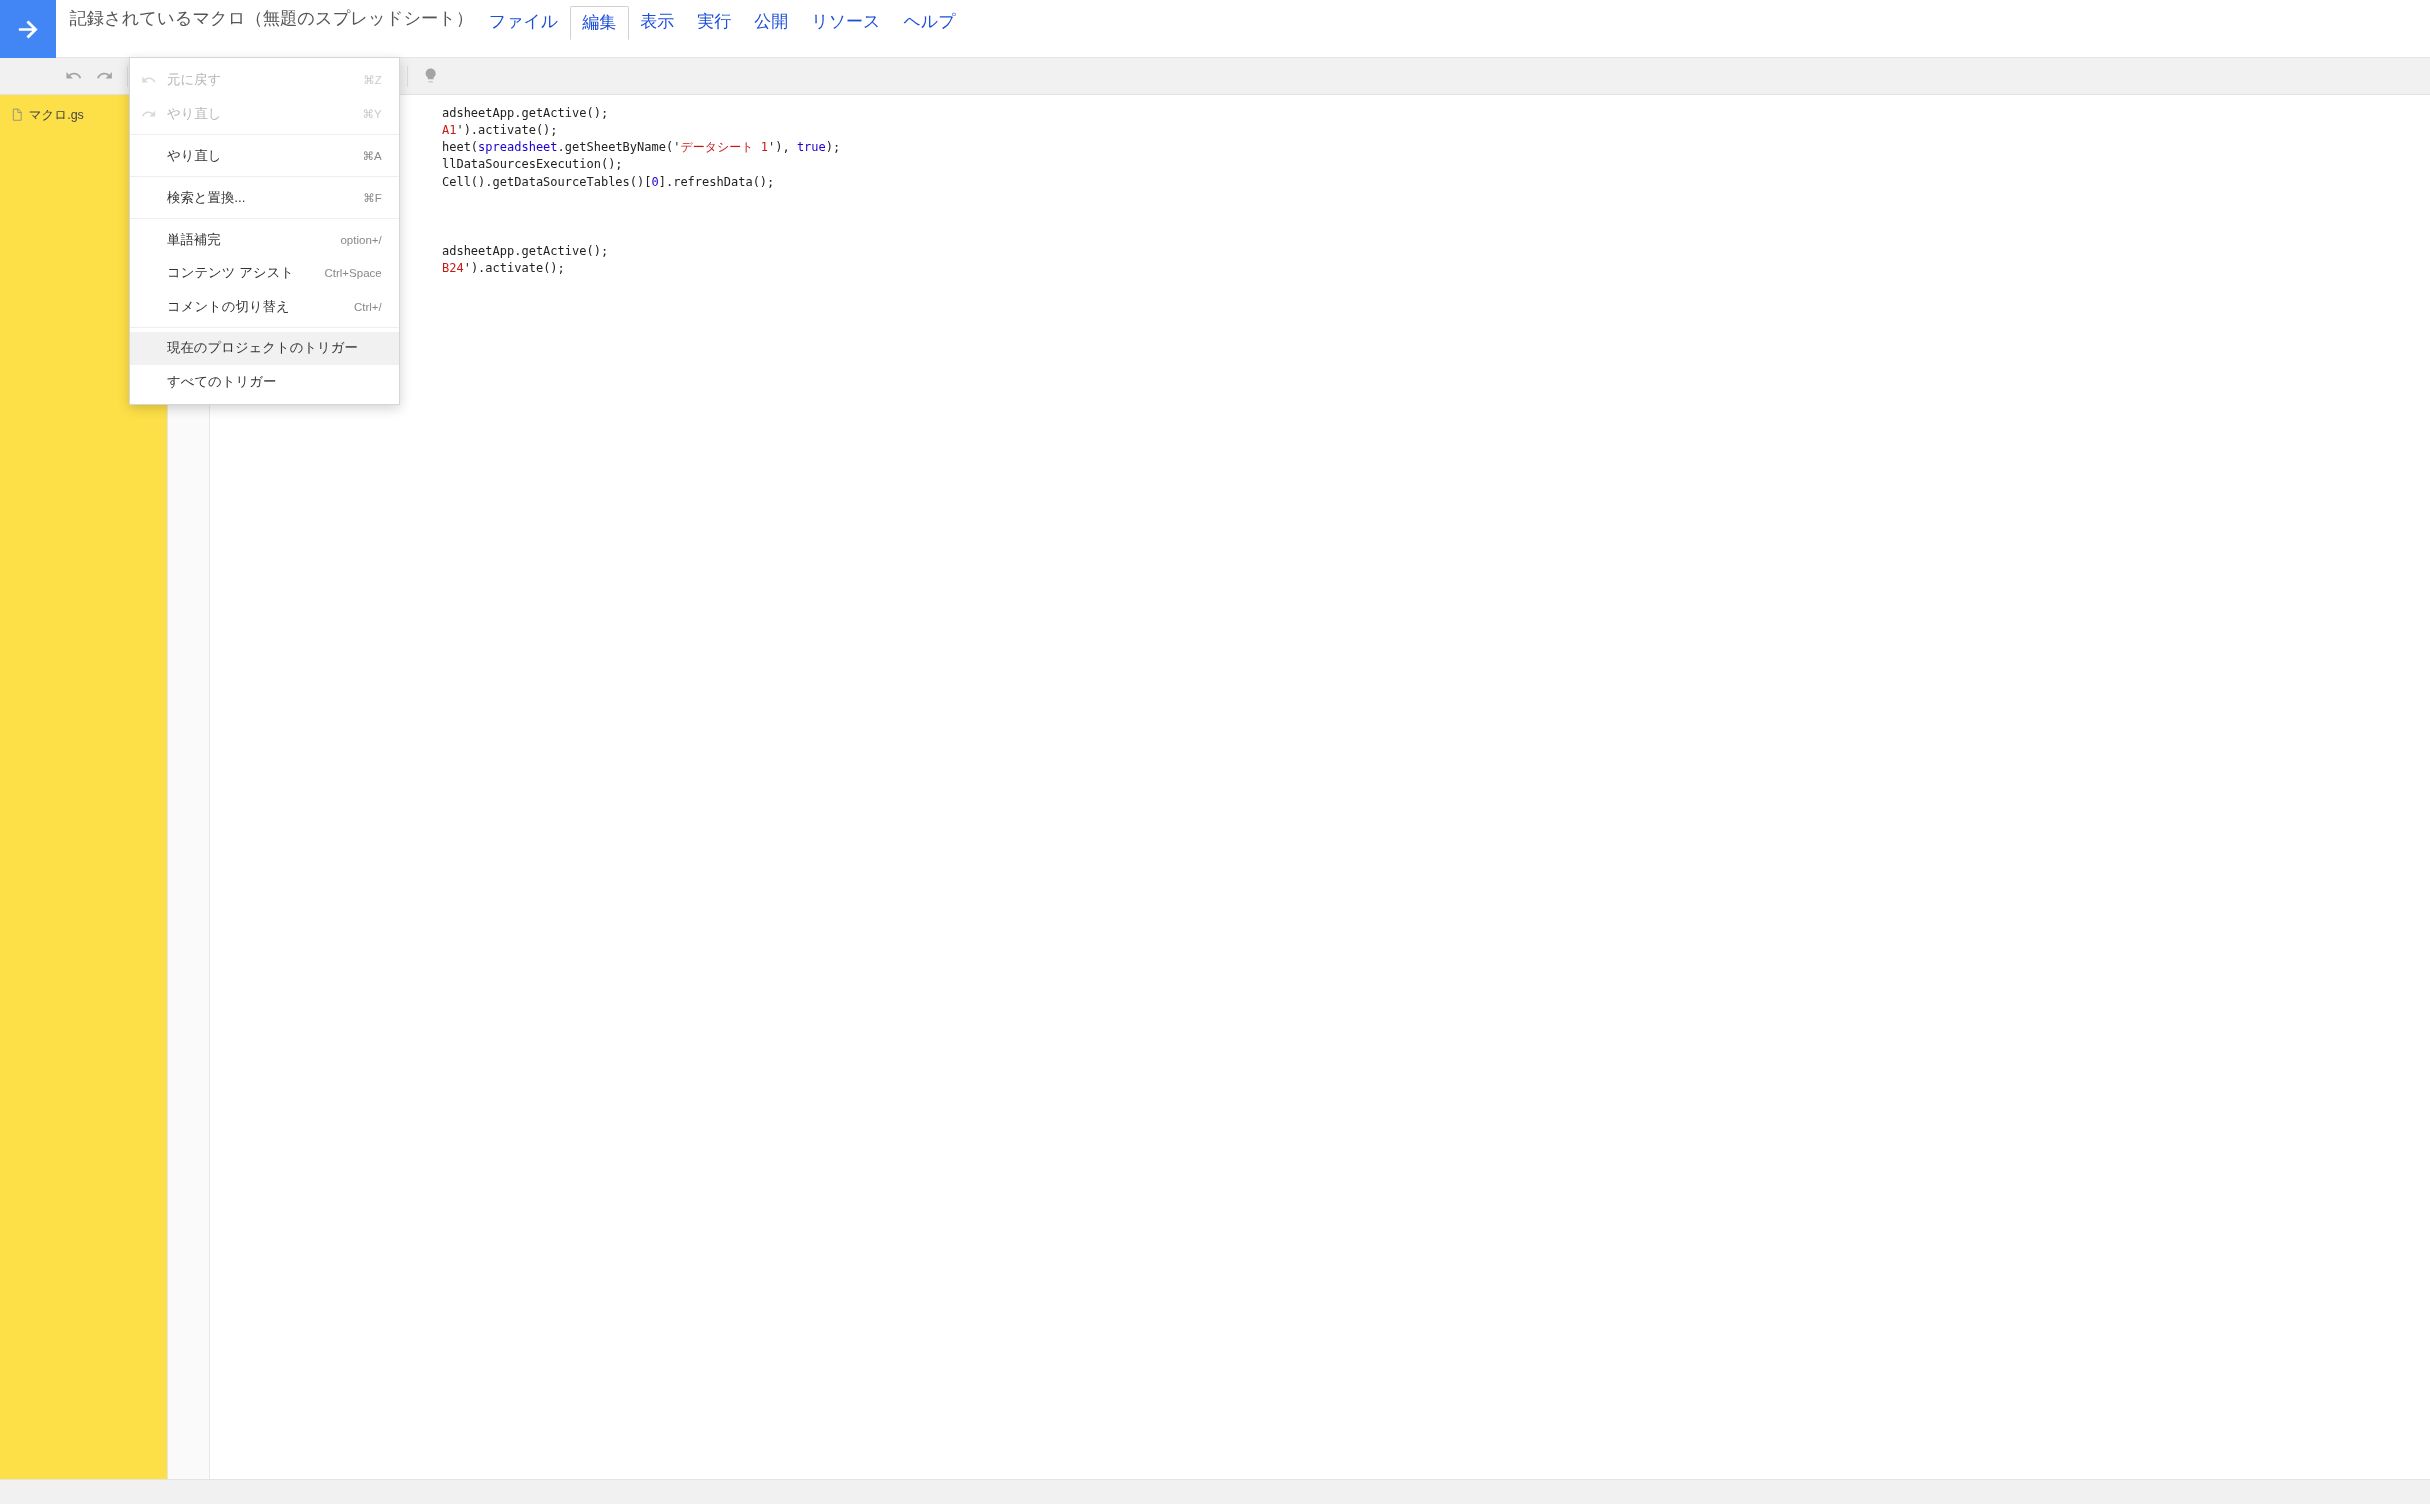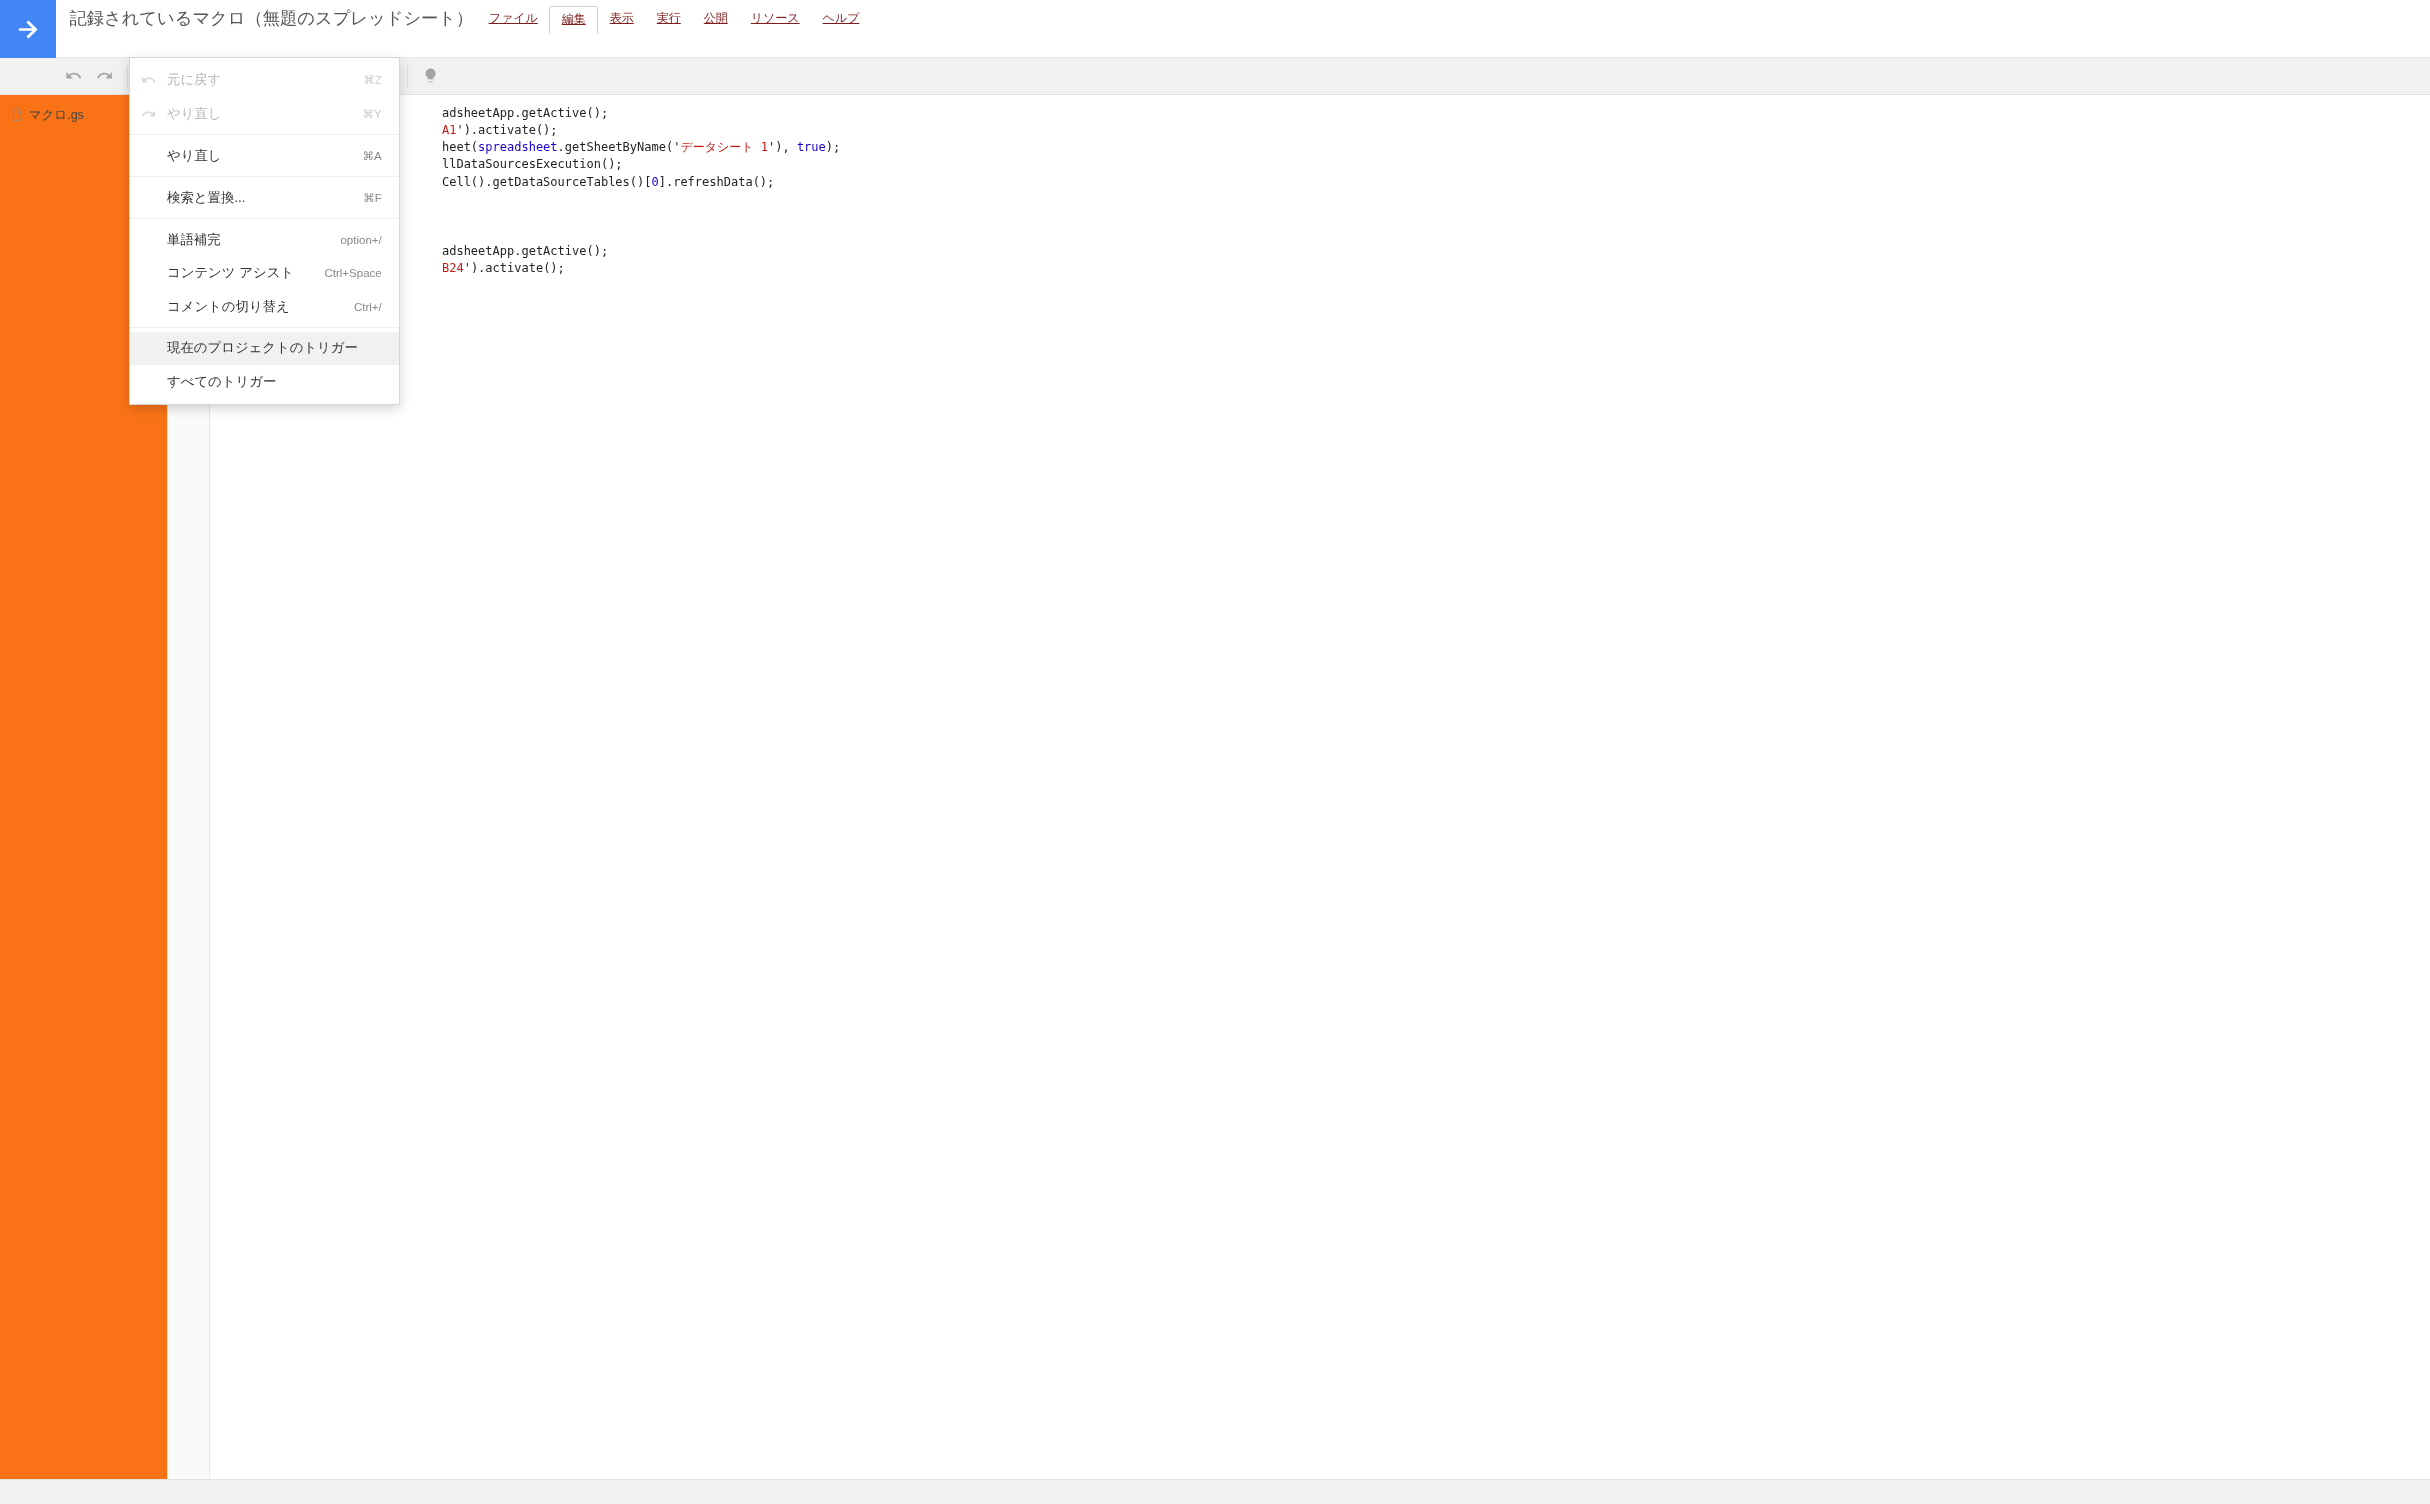--- a/index.html
+++ b/index.html
@@ -39,25 +39,24 @@
     color: #555;
     padding: 1.9px 3.8px;
   }
   .menubar {
     display: flex;
     gap: 0;
     margin-top: 1.9px;
   }
   .menu-item {
     padding: 4.8px 11.5px;
-    font-size: 12px;
-    color: #7f1d1d;
+    font-size: 17px;
+    color: #1d4ed8;
     cursor: pointer;
     position: relative;
-    text-decoration: underline;
   }
   .menu-item.active {
     background: #fff;
     border: 1px solid #d0d0d0;
     border-bottom: 1px solid #fff;
     border-radius: 1.9px 1.9px 0 0;
     z-index: 30;
   }
 
   
@@ -85,21 +84,21 @@
   .tb-btn svg { fill: #666; }
 
   
   .body {
     position: relative;
     display: flex;
     height: calc(100% - 58px - 37px - 25px);
   }
   .sidebar {
     width: 168px;
-    background: #f97316;
+    background: #fde047;
     border-right: 1px solid #e5e5e5;
     padding-top: 5.8px;
     text-align: right;
   }
   .file-item {
     display: flex;
     align-items: center;
     gap: 5.8px;
     padding: 5.8px 9.6px;
     font-size: 12.5px;

